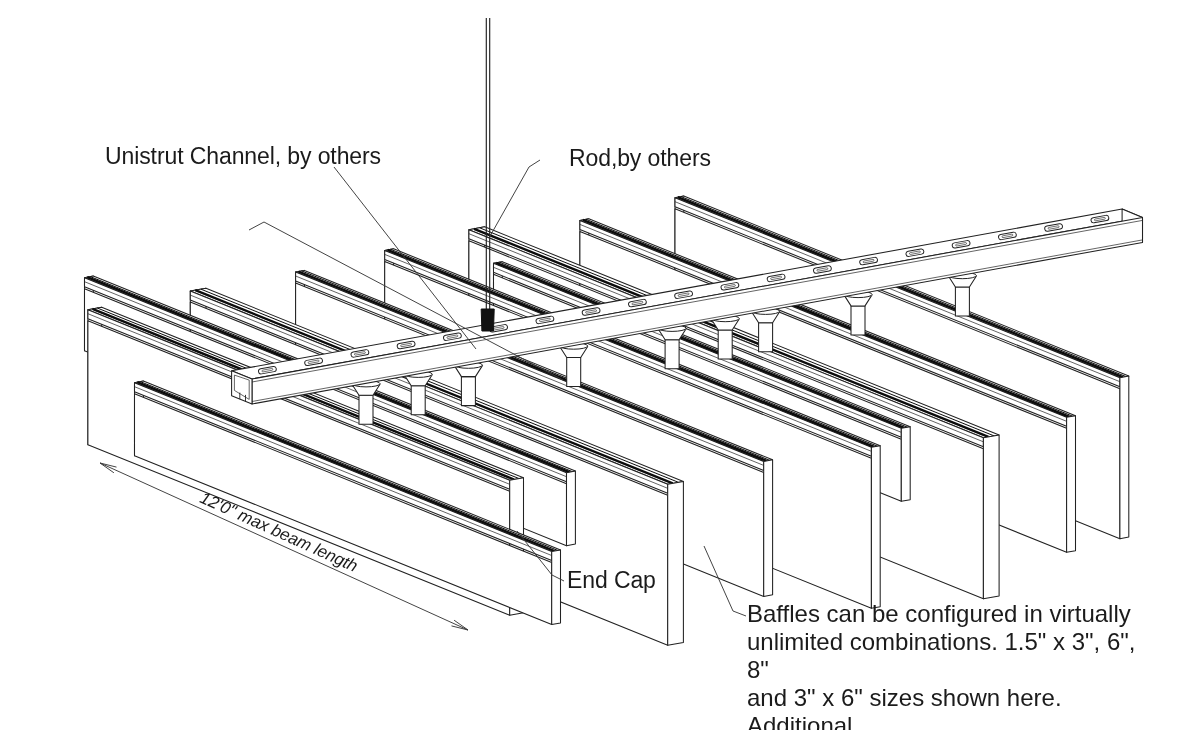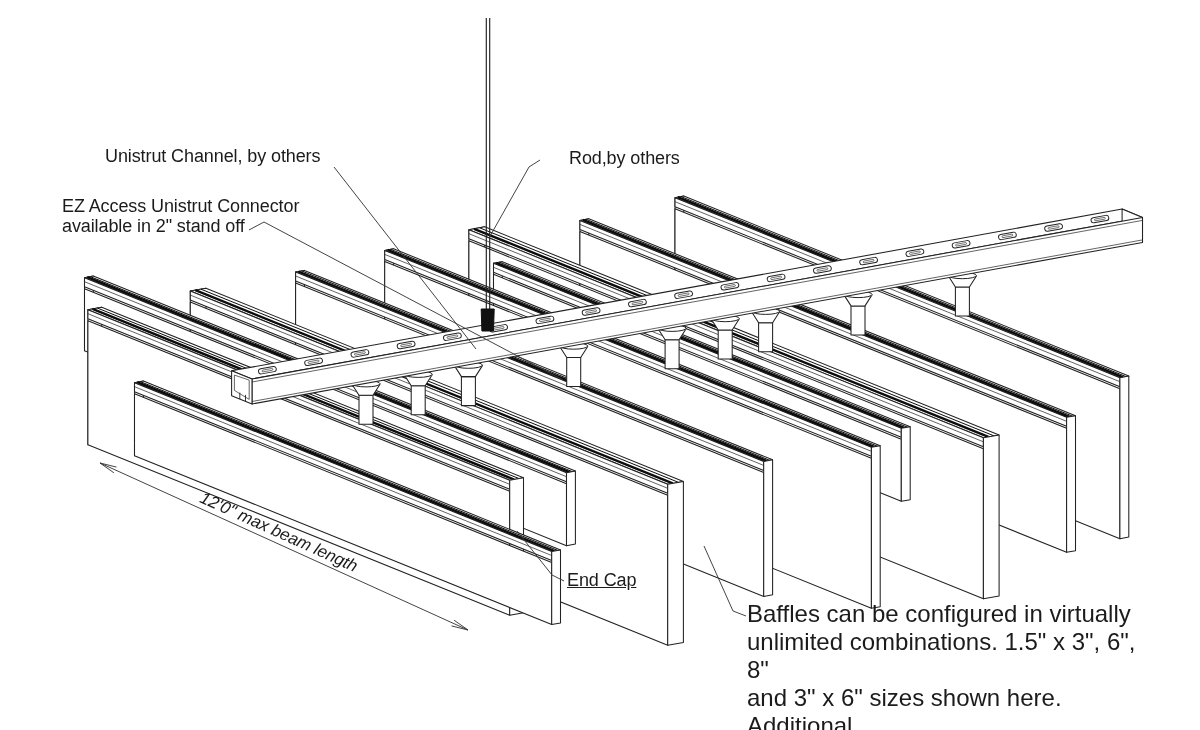--- a/index.html
+++ b/index.html
@@ -1,19 +1,19 @@
 <!DOCTYPE html>
 <html><head>
 <meta charset="utf-8">
 <style>
   html,body{margin:0;padding:0;background:#ffffff;}
   .stage{position:relative;width:1200px;height:730px;background:#ffffff;overflow:hidden;
          font-family:"Liberation Sans","DejaVu Sans",sans-serif;}
   .stage svg{position:absolute;left:0;top:0;}
-  .lbl{position:absolute;color:#1b1b1b;font-size:18px;line-height:19.5px;
+  .lbl{position:absolute;color:#1b1b1b;font-size:23px;line-height:19.5px;
        white-space:pre-line;letter-spacing:-0.1px;}
   #label-baffles{font-size:24px;line-height:28px;letter-spacing:0;width:400px;}
   #label-dim{font-style:italic;font-size:17px;transform:rotate(24.4deg);
              transform-origin:0 0;white-space:nowrap;}
 </style>
 </head>
 <body>
 
 <div class="stage">
 
@@ -274,26 +274,24 @@
       </g>
       <g>
         <line x1="100.0" y1="463.0" x2="468.0" y2="630.0" stroke="#3a3a3a" stroke-width="0.95" stroke-linecap="butt"></line>
         <polyline points="116.5,467.1 100.0,463.0 113.9,472.8" fill="none" stroke="#3a3a3a" stroke-width="0.95" stroke-linejoin="round"></polyline>
         <polyline points="451.5,625.9 468.0,630.0 454.1,620.2" fill="none" stroke="#3a3a3a" stroke-width="0.95" stroke-linejoin="round"></polyline>
       </g>
     </svg>
 
   <div class="lbl" id="label-unistrut" style="left:105px;top:147px;">Unistrut Channel, by others</div>
 
-  <div class="lbl" id="label-ez" style="left:62px;top:197px;">EZ Access Unistrut Connector
-available in 2" stand off</div>
 
   <div class="lbl" id="label-rod" style="left:542px;top:149px;margin-left:27px;">Rod,by others</div>
 
-  <div class="lbl" id="label-endcap" style="left:567px;top:571px;text-decoration:underline;">End Cap</div>
+  <div class="lbl" id="label-endcap" style="left:567px;top:571px;">End Cap</div>
 
   <div class="lbl" id="label-baffles" style="left:747px;top:600px;">Baffles can be configured in virtually
 unlimited combinations. 1.5" x 3", 6", 8"
 and 3" x 6" sizes shown here. Additional
 sizes available.</div>
 
   <div class="lbl" id="label-dim" style="left:205px;top:488px;">12'0" max beam length</div>
 </div>
 
 </body></html>

